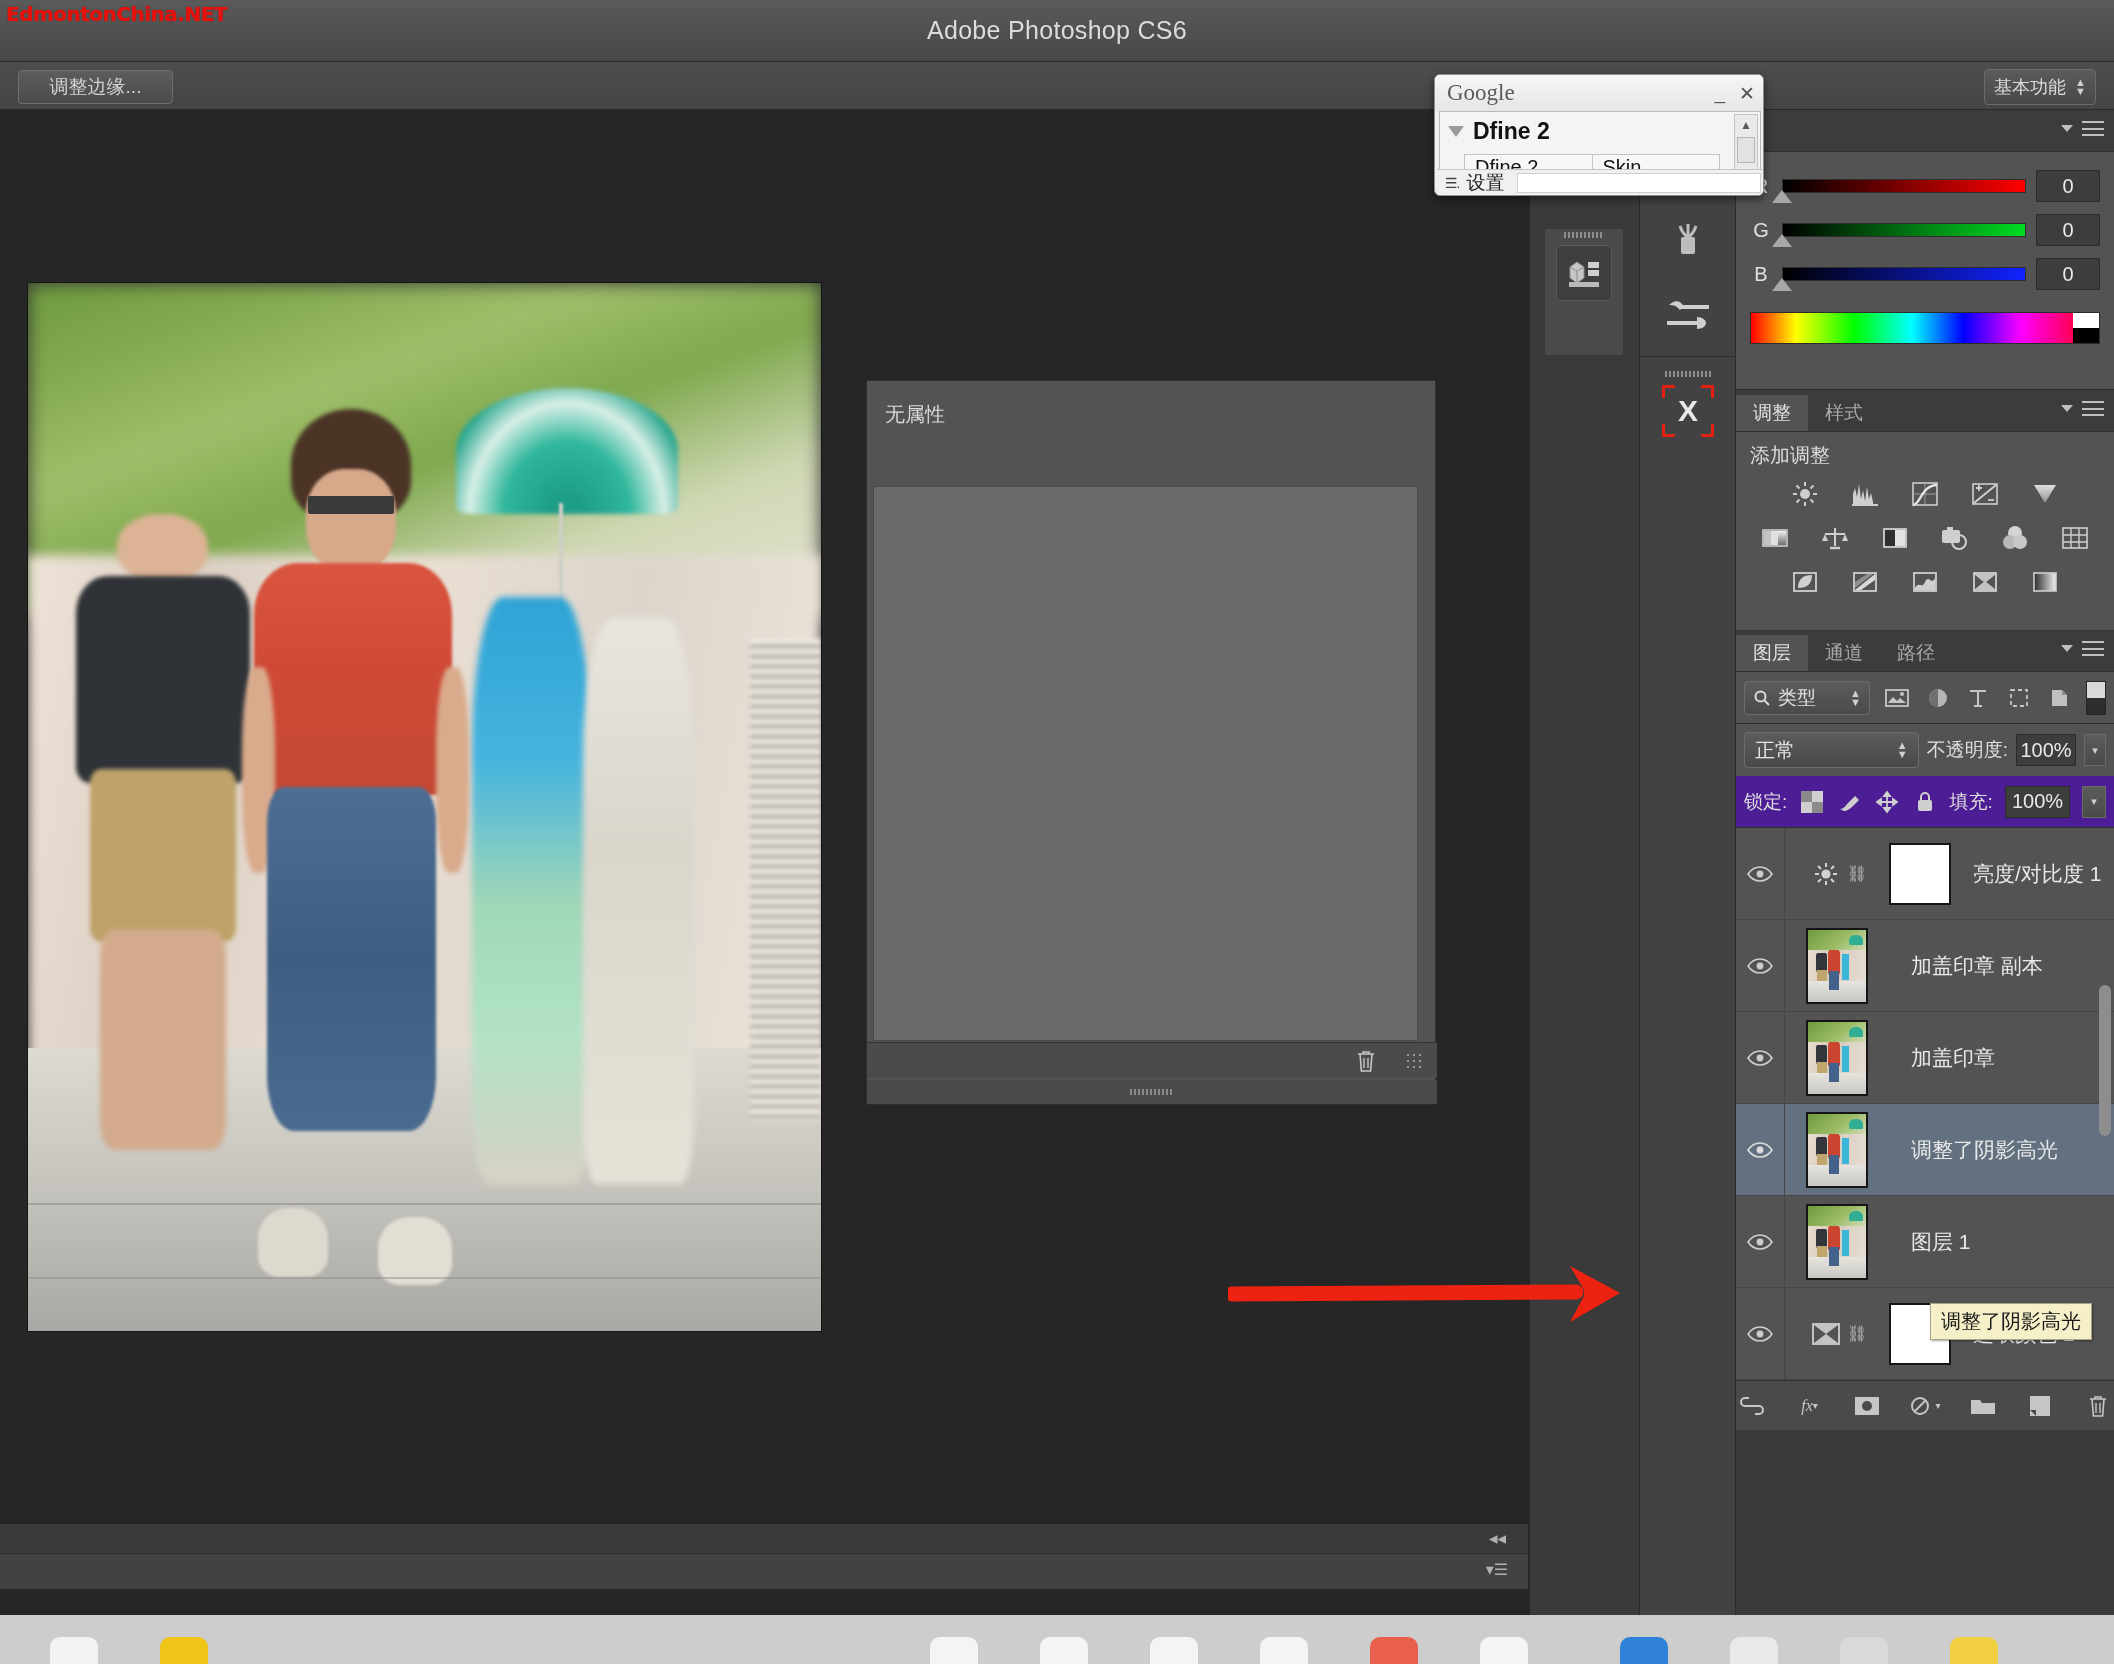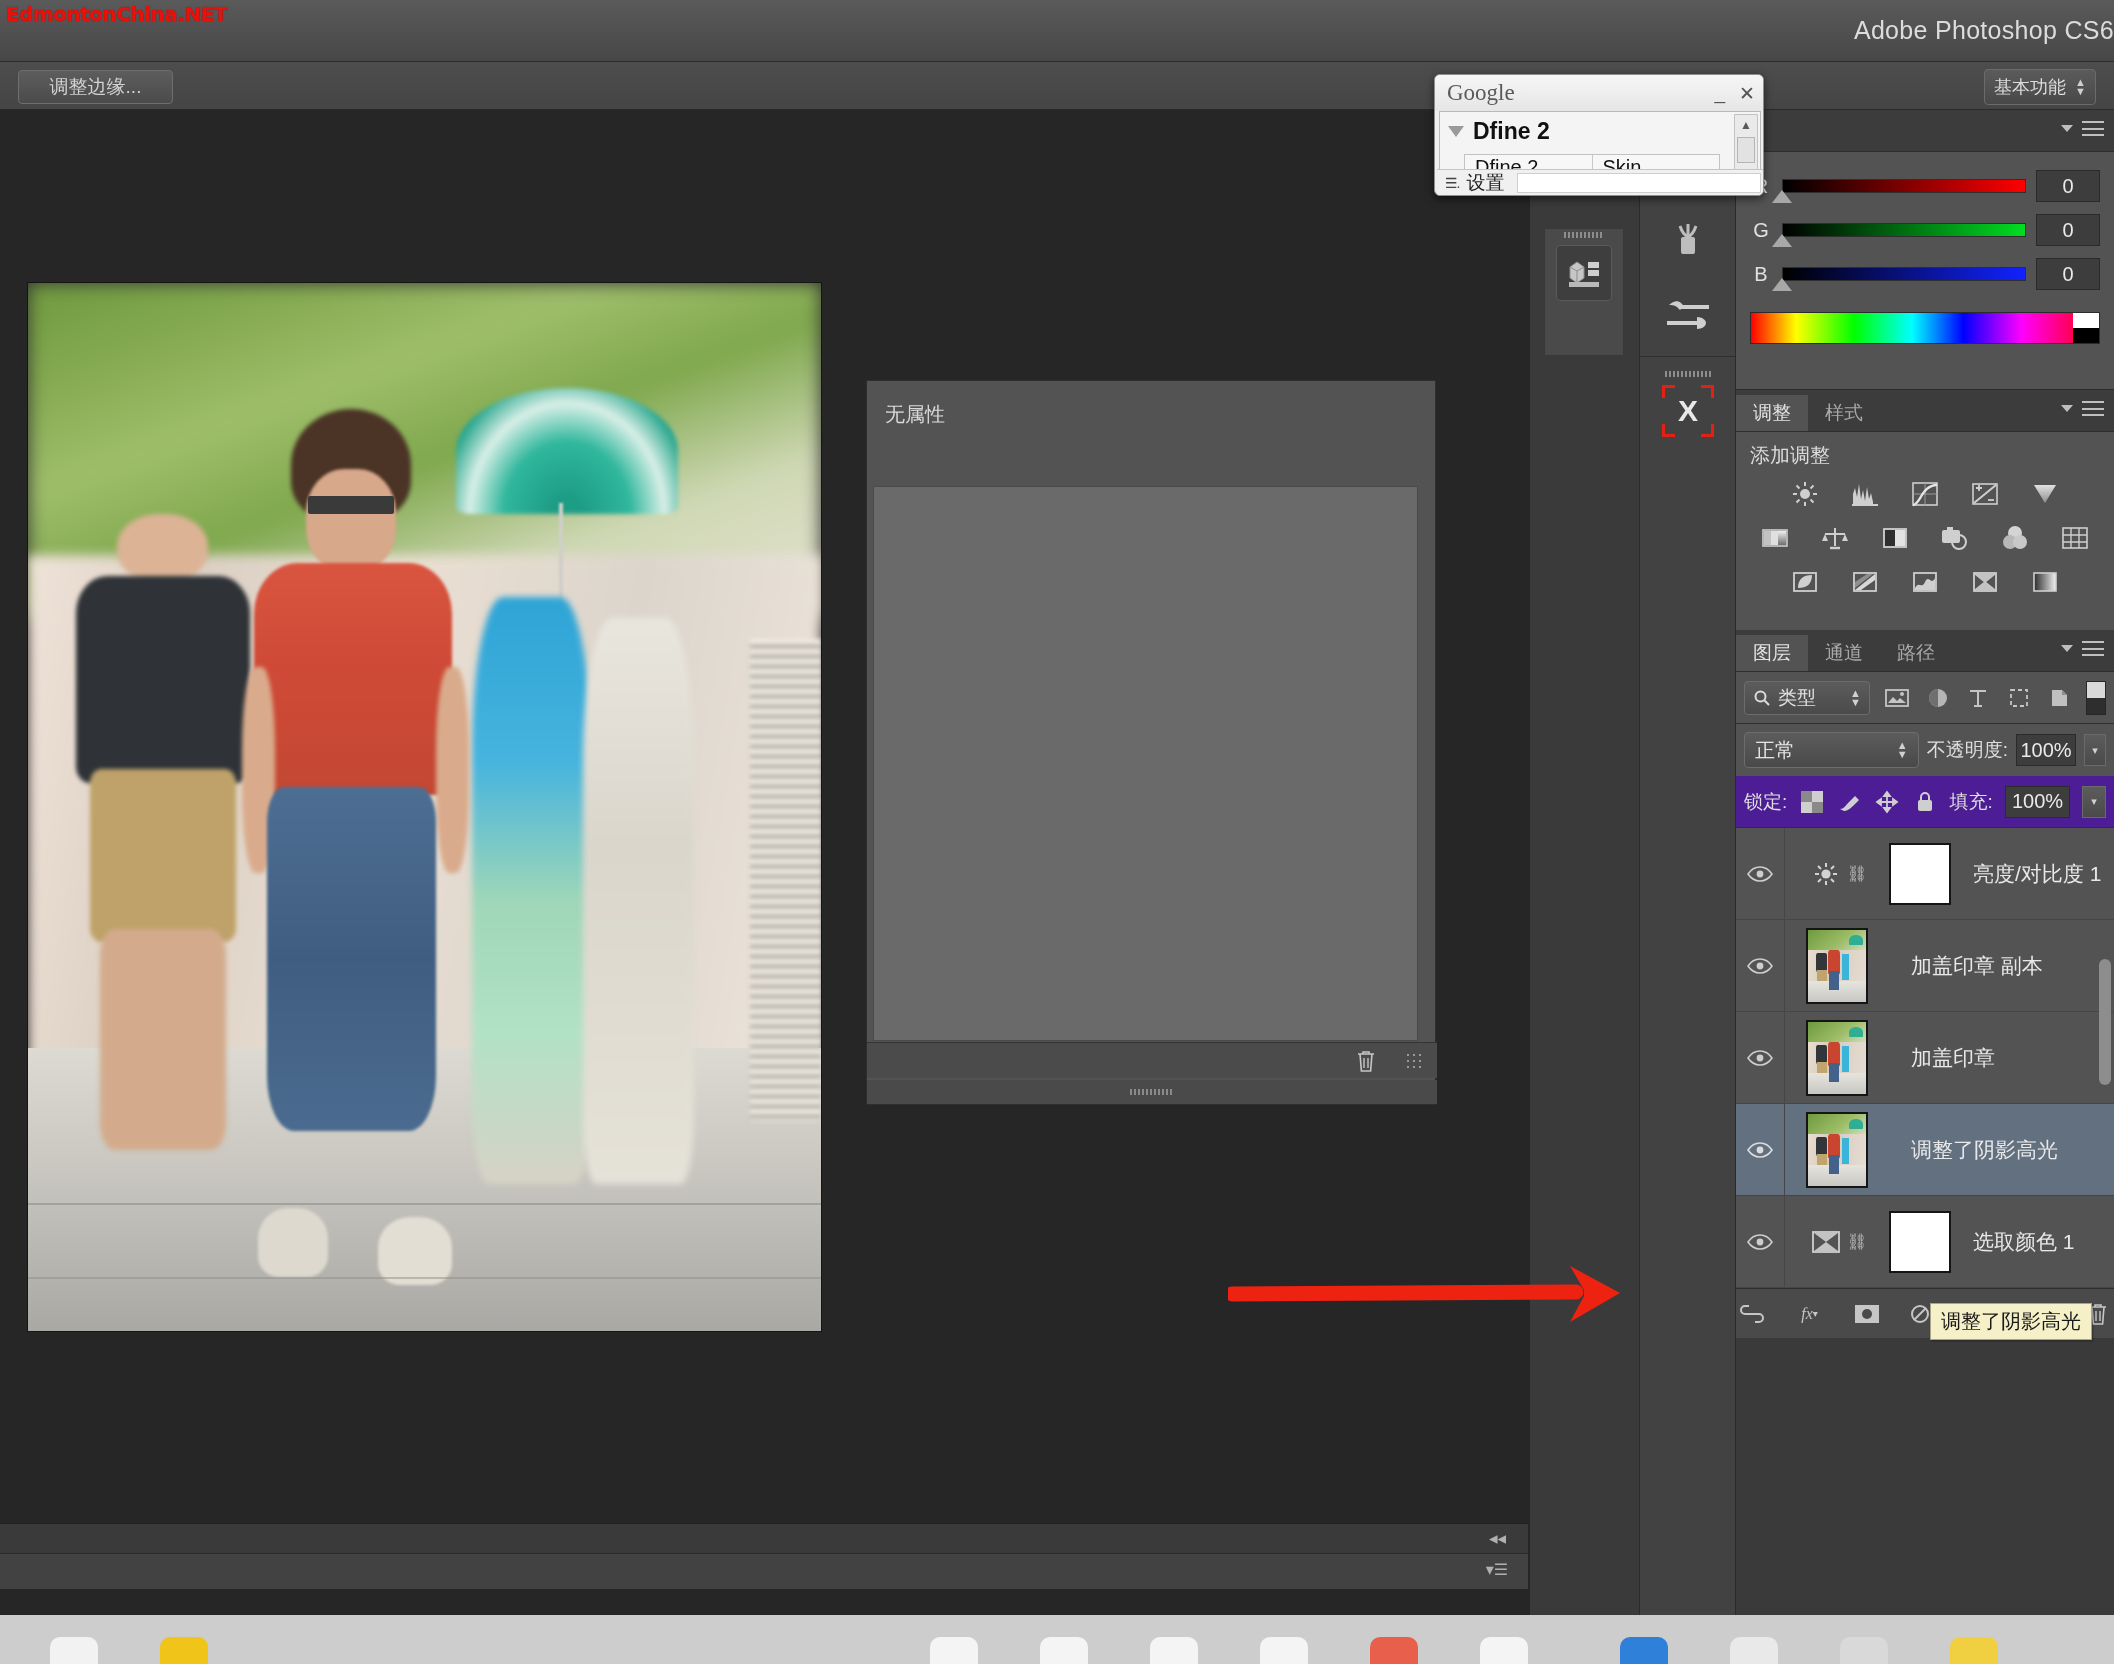--- a/index.html
+++ b/index.html
@@ -7,21 +7,21 @@
   body{
     width:2114px; height:1664px; position:relative; overflow:hidden;
     font-family:"Liberation Sans","DejaVu Sans",sans-serif;
     color:#c8c8c8; font-size:19px;
   }
   
   .titlebar{
     position:absolute; left:0; top:0; width:2114px; height:62px;
     background:linear-gradient(#5a5a5a,#474747);
     border-bottom:1px solid #2c2c2c;
-    display:flex; align-items:center; justify-content:flex-end;
+    display:flex; align-items:center; justify-content:center;
   }
   .titlebar .t{ font-size:25px; color:#dcdcdc; letter-spacing:.3px; }
   .watermark{
     position:absolute; left:6px; top:2px; z-index:60;
     font-family:"DejaVu Sans",sans-serif; font-weight:bold;
     font-size:20px; color:#e8120c; letter-spacing:-.5px;
     text-shadow:0 0 1px #900;
   }
   
   .optionsbar{
@@ -834,20 +834,45 @@
               <i class="t-cy"></i>
             <span class="brk tl"></span>
               <span class="brk tr"></span>
               <span class="brk bl"></span>
               <span class="brk br"></span>
           </span>
         </span>
         <span class="layer-name">调整了阴影高光</span>
       </div>
 
+      <div class="layer">
+        <span class="eye-cell">
+          <span class="eye">
+              <svg width="26" height="16" viewBox="0 0 26 16">
+                <path d="M1 8c4-6 8-7 12-7s8 1 12 7c-4 6-8 7-12 7S5 14 1 8z" fill="none" stroke="#cdcdcd" stroke-width="1.6"></path>
+                <circle cx="13" cy="8" r="3.4" fill="#cdcdcd"></circle>
+              </svg>
+            </span>
+        </span>
+        <span class="lsep"></span>
+        <span class="thumb-cell">
+          <span class="ph-thumb">
+            <i class="t-sky"></i>
+              <i class="t-cr"></i>
+              <i class="t-gnd"></i>
+              <i class="t-gn"></i>
+              <i class="t-blk"></i>
+              <i class="t-sh"></i>
+              <i class="t-red"></i>
+              <i class="t-jn"></i>
+              <i class="t-cy"></i>
+          </span>
+        </span>
+        <span class="layer-name">图层 1</span>
+      </div>
 
       <div class="layer">
         <span class="eye-cell">
           <span class="eye">
               <svg width="26" height="16" viewBox="0 0 26 16">
                 <path d="M1 8c4-6 8-7 12-7s8 1 12 7c-4 6-8 7-12 7S5 14 1 8z" fill="none" stroke="#cdcdcd" stroke-width="1.6"></path>
                 <circle cx="13" cy="8" r="3.4" fill="#cdcdcd"></circle>
               </svg>
             </span>
         </span>

